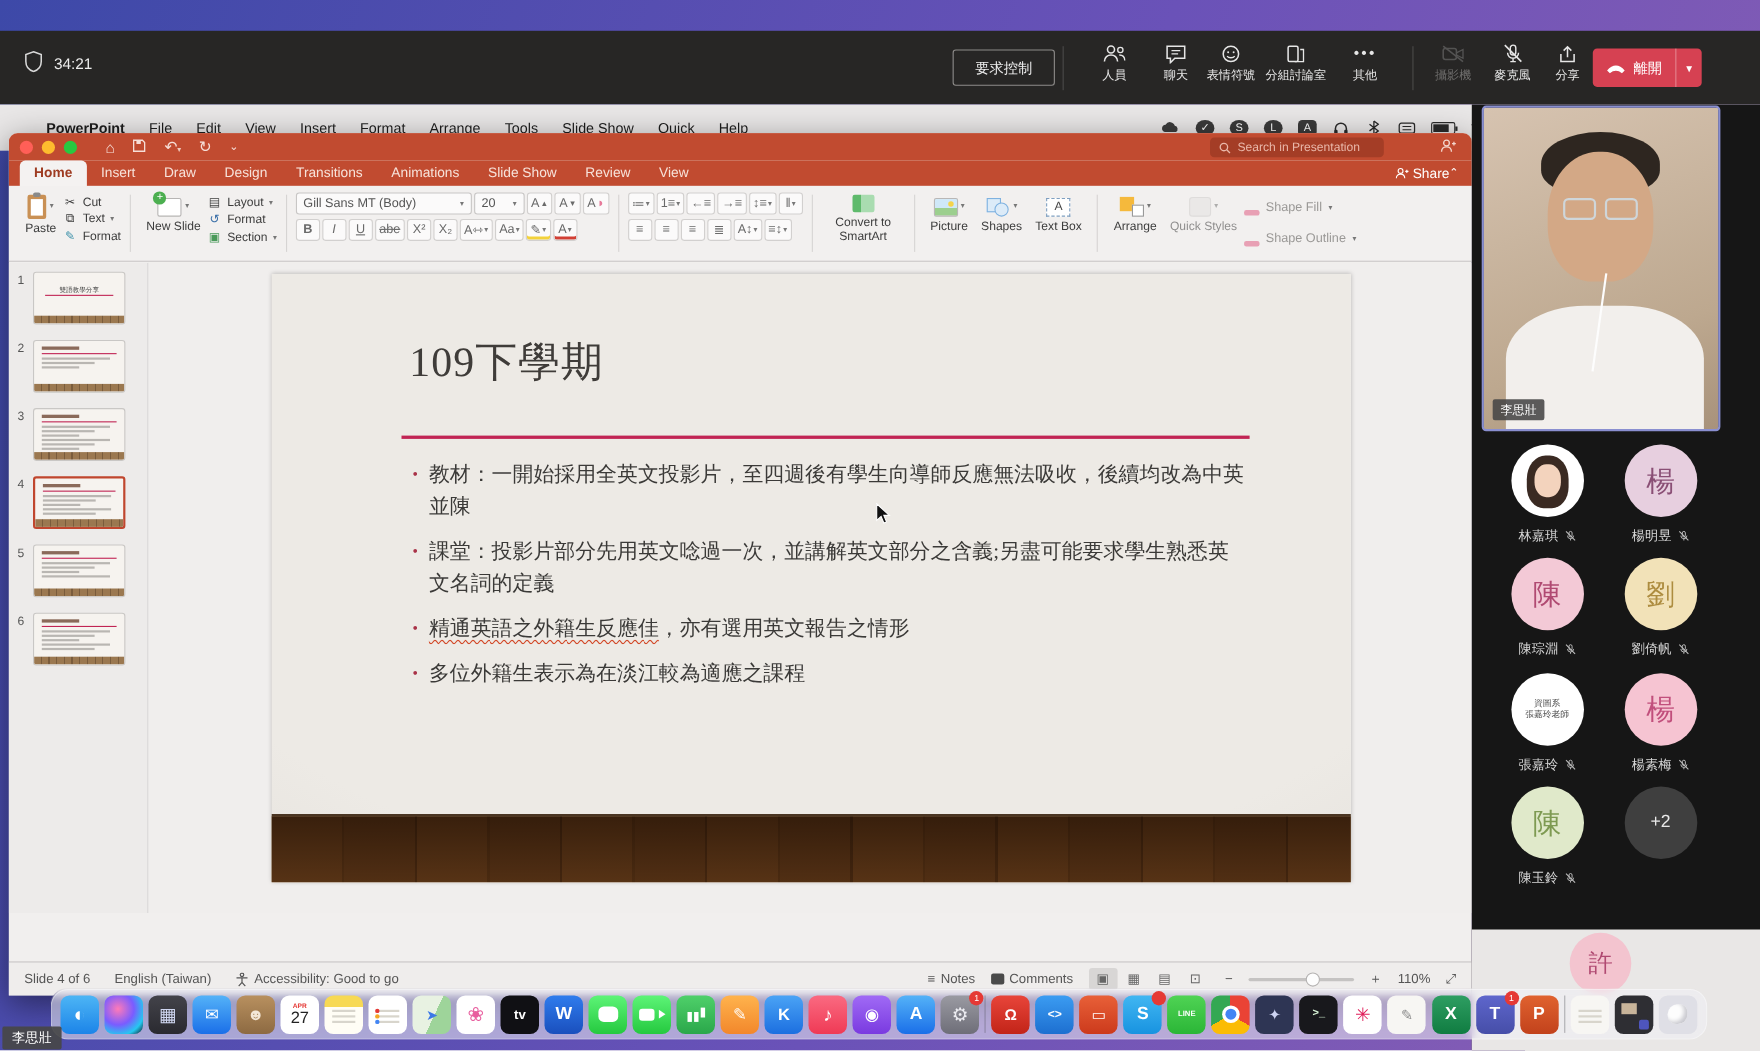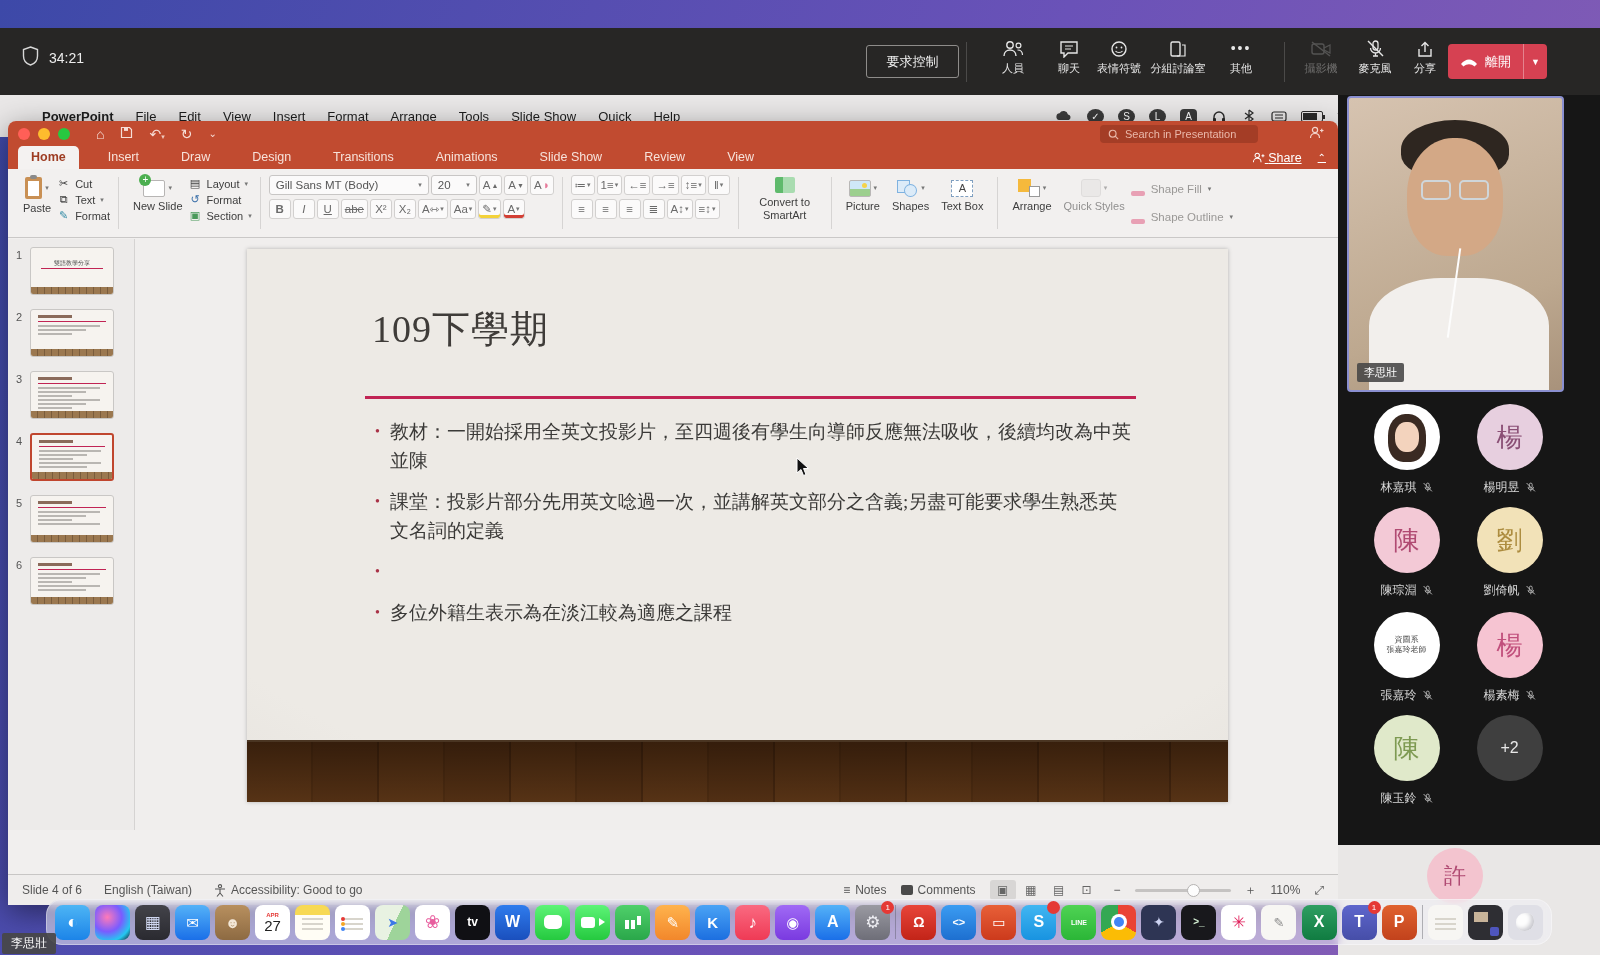--- a/index.html
+++ b/index.html
@@ -55,24 +55,24 @@
   .ppt-titlebar { position:absolute; left:0; top:0; width:100%; height:25px; background:#c14b30; }
   .lights { position:absolute; left:10px; top:7px; display:flex; gap:8px; }
   .light { width:12px; height:12px; border-radius:50%; }
   .l-red{background:#ff5f57}.l-yel{background:#febc2e}.l-grn{background:#28c840}
   .qat { position:absolute; left:88px; top:2px; display:flex; align-items:center; gap:16px; color:#f6ded7; font-size:14px; height:21px; }
   .ppt-doc-title { position:absolute; left:0; right:0; top:4px; text-align:center; color:#fff; font-size:13px; }
   .ppt-doc-title .dicon { display:inline-block; width:11px; height:13px; background:#fff; border-radius:2px; margin-right:6px; vertical-align:-2px; }
   .ppt-search { position:absolute; right:80px; top:4px; width:158px; height:18px; background:#a43d26; border-radius:4px;
     display:flex; align-items:center; gap:6px; padding:0 8px; color:#e9b7a9; font-size:11px; }
   .ppt-share-person { position:absolute; right:14px; top:5px; color:#f3d6cd; font-size:12px; }
-  .ppt-tabs { position:absolute; left:0; top:25px; width:100%; height:23px; background:#c14b30; display:flex; align-items:flex-start; padding-left:10px;gap:16px; }
+  .ppt-tabs { position:absolute; left:0; top:25px; width:100%; height:23px; background:#c14b30; display:flex; align-items:flex-start; padding-left:10px; }
   .tab { color:#f7e2da; font-size:12.5px; padding:4px 13px 5px; border-radius:5px 5px 0 0; }
   .tab.active { background:#f4f2f1; color:#9e3c22; font-weight:bold; }
-  .tabs-right { position:absolute; right:12px; top:25px; height:23px; display:flex; align-items:center; gap:16px; color:#fff; font-size:12.5px;text-decoration:underline; }
+  .tabs-right { position:absolute; right:12px; top:25px; height:23px; display:flex; align-items:center; gap:0; color:#fff; font-size:12.5px; }
 
   
   .ribbon { position:absolute; left:0; top:48px; width:100%; height:69px; background:#f2f0ef; border-bottom:1px solid #cac8c7;
     display:flex; align-items:stretch; padding:4px 6px; }
   .rsep { width:1px; background:#d6d4d3; margin:4px 5px; }
   .rgroup { display:flex; align-items:flex-start; padding:2px 3px; }
   .bigbtn { display:flex; flex-direction:column; align-items:center; justify-content:flex-start; gap:3px; padding:2px 6px;
     font-size:11px; color:#3d3d3d; text-align:center; line-height:1.15; }
   .stackcol { display:flex; flex-direction:column; justify-content:space-between; padding:2px 0; gap:3px; }
   .sbtn { display:flex; align-items:center; gap:5px; font-size:11px; color:#3d3d3d; white-space:nowrap; }
@@ -667,20 +667,21 @@
             <div class="bullet">
               <span class="dot">•</span>
               <span><span>教材：一開始採用全英文投影片，至四週後有學生向導師反應無法吸收，後續均改為中英並陳</span></span>
             </div>
             <div class="bullet">
               <span class="dot">•</span>
               <span><span>課堂：投影片部分先用英文唸過一次，並講解英文部分之含義;另盡可能要求學生熟悉英文名詞的定義</span></span>
             </div>
             <div class="bullet">
               <span class="dot">•</span>
+              <span><span class="wavy">精通英語之外籍生反應佳</span><span>，亦有選用英文報告之情形</span></span>
             </div>
             <div class="bullet">
               <span class="dot">•</span>
               <span><span>多位外籍生表示為在淡江較為適應之課程</span></span>
             </div>
           </div>
         <div class="wood"></div>
       </div>
       <svg class="cursor" viewBox="0 0 15 20">
         <path d="M1 1 L1 16 L5 12.5 L7.5 18.5 L10 17.5 L7.5 11.5 L12.5 11.5 Z" fill="#111" stroke="#fff" stroke-width="1"></path>

